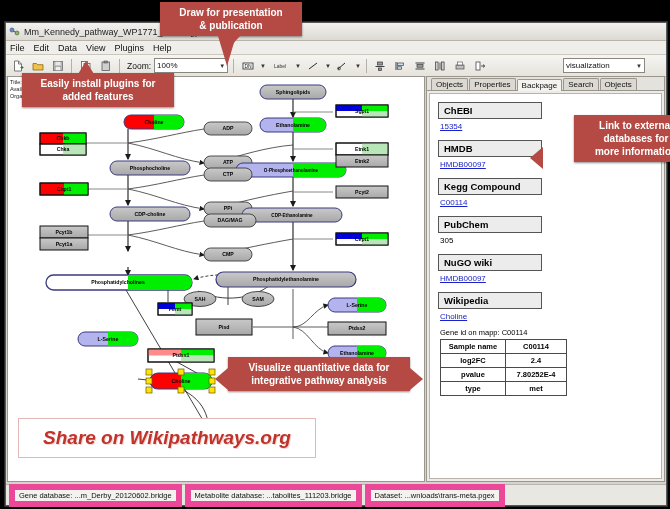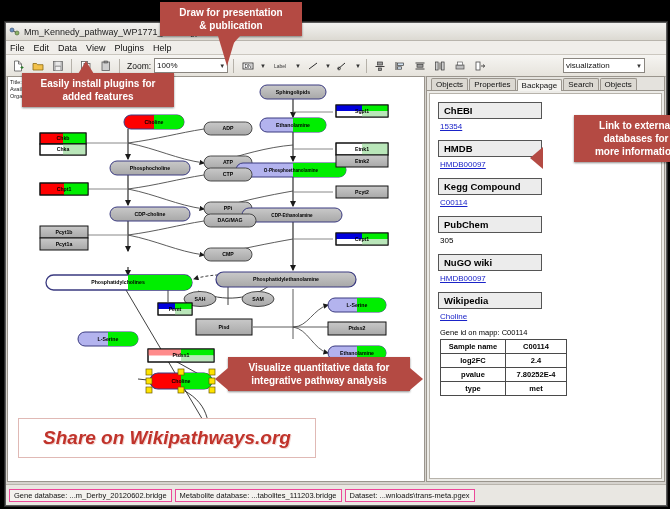--- a/index.html
+++ b/index.html
@@ -39,21 +39,21 @@
   .dbplain{font-size:8px;color:#000;margin:0 0 7px 2px;display:block;}
   .exprhead{font-size:9.5px;font-weight:bold;color:#000;margin:2px 0 8px 0;}
   .genemapp{font-size:7.5px;color:#000;margin:0 0 2px 2px;}
   table.expr{border-collapse:collapse;margin-left:2px;}
   table.expr td{border:1px solid #4a4a4a;font-size:7.5px;font-weight:bold;text-align:center;padding:2px 4px;background:#fff;color:#000;}
   table.expr td.k{width:56px;}
   table.expr td.v{width:52px;}
 
   
   .statusbar{position:absolute;left:0;right:0;bottom:0;height:20px;background:#e9e7e2;border-top:1px solid #b9b5ad;display:flex;align-items:center;padding:0 3px;}
-  .statusfield{border:1px solid #ec4899;background:#f3f2ee;font-size:7.5px;color:#111;padding:1px 4px;margin-right:3px;white-space:nowrap;}
+  .statusfield{border:6px solid #ec4899;background:#f3f2ee;font-size:7.5px;color:#111;padding:1px 4px;margin-right:3px;white-space:nowrap;}
 
   
   .gpmlhead{position:absolute;left:2px;top:2px;font-size:5.5px;line-height:7px;color:#222;}
   svg.canvas{position:absolute;left:0;top:0;}
 
   .nodelab{font-size:5.2px;font-weight:bold;fill:#000;text-anchor:middle;dominant-baseline:middle;font-family:"Liberation Sans",sans-serif;}
   .nodelab.sm{font-size:4.6px;}
 
   
   .callout{position:absolute;background:#b44a43;color:#fff;font-weight:bold;text-align:center;box-shadow:0 1px 2px rgba(0,0,0,.45);}

